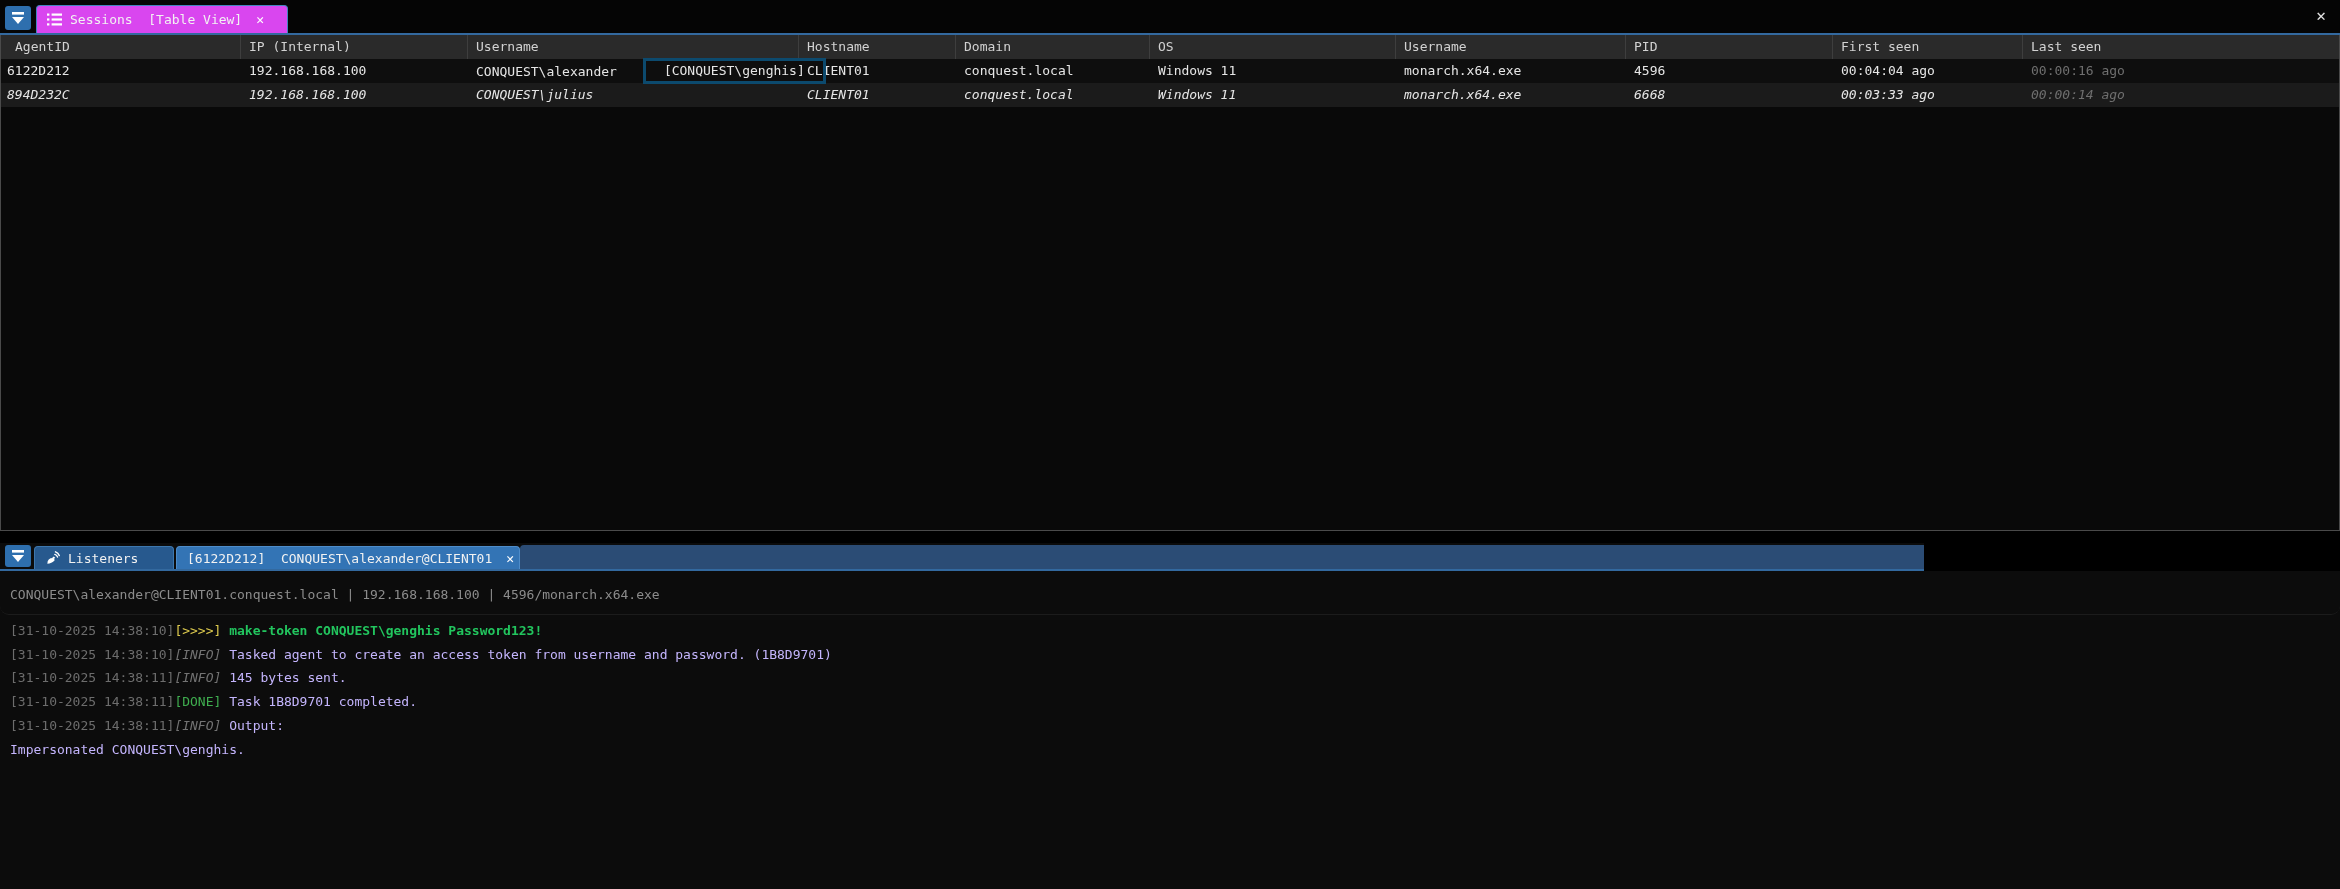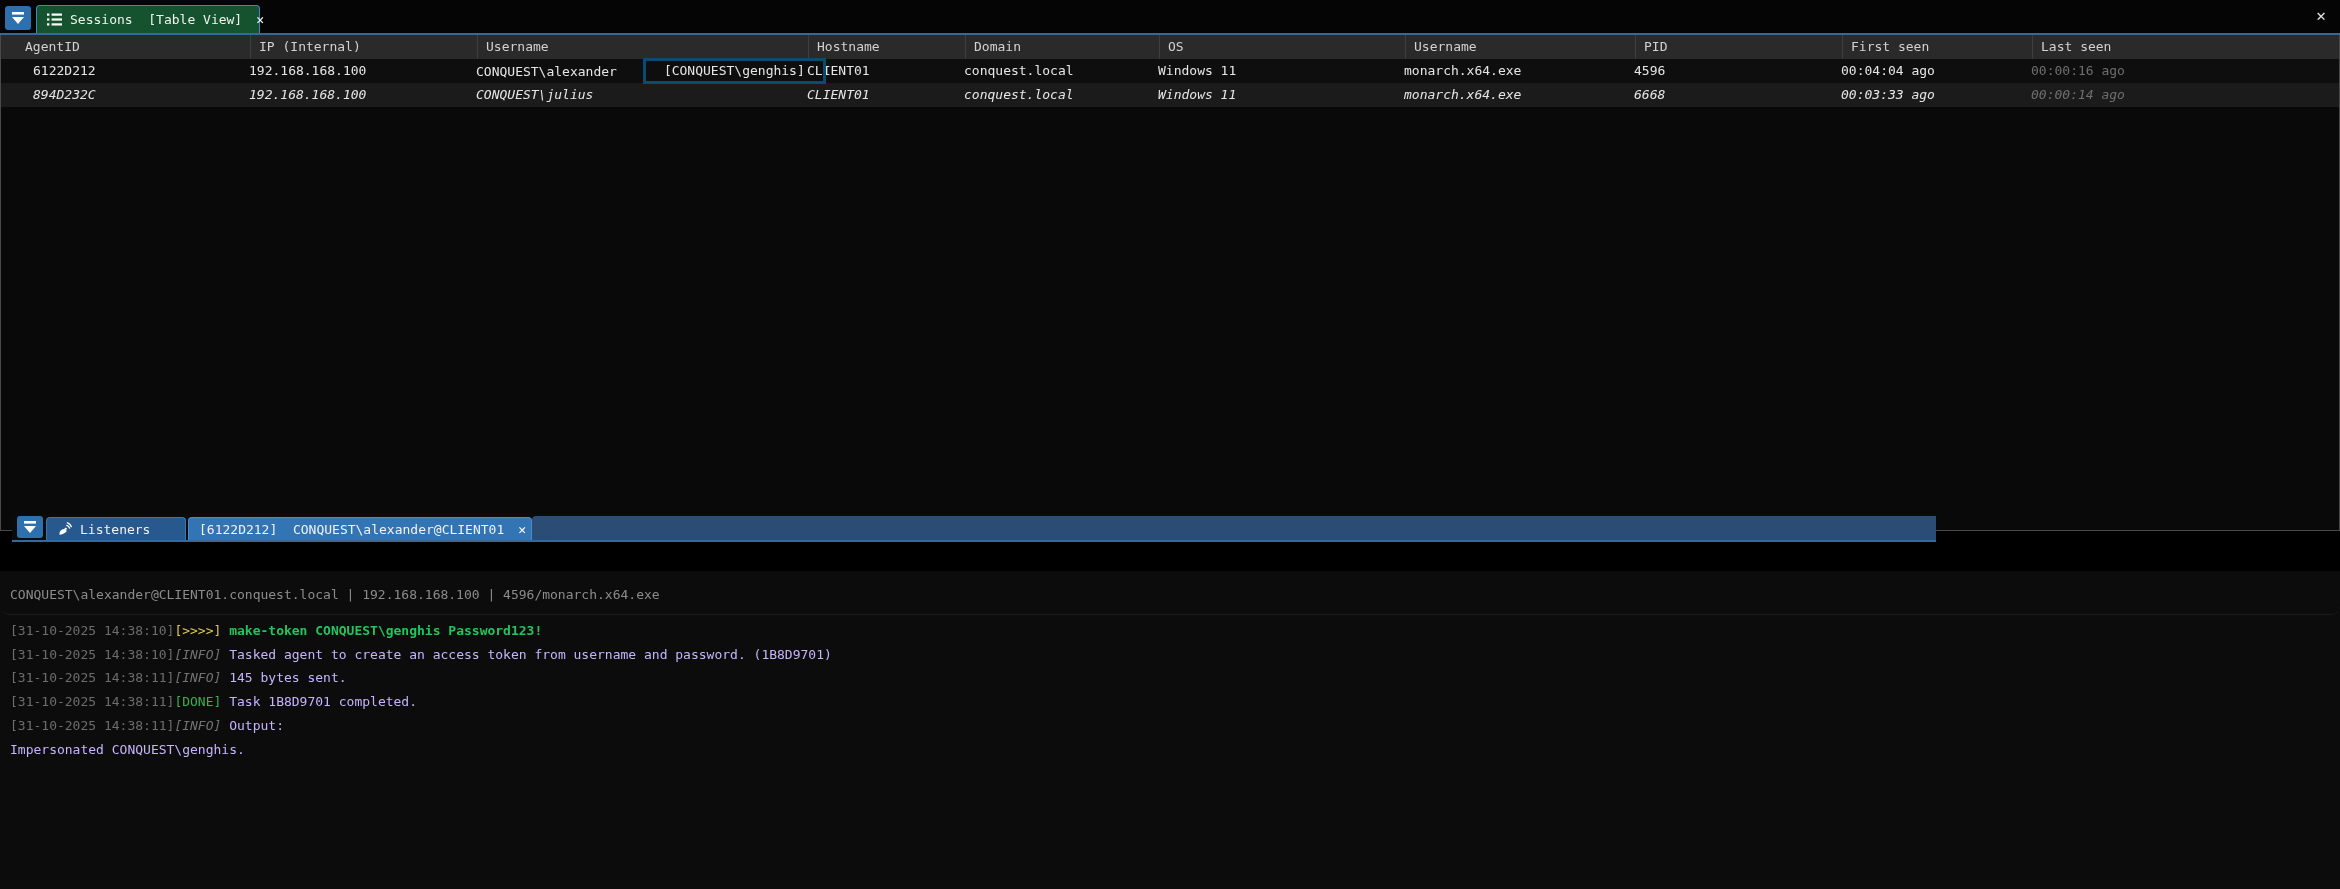--- a/index.html
+++ b/index.html
@@ -13,42 +13,42 @@
                 display:flex;align-items:center;justify-content:center;cursor:pointer;}
   .top-tabbar .collapse-btn{left:5px;top:6px;}
   .bottom-tabbar .collapse-btn{left:5px;top:2px;height:22px;}
   .collapse-glyph{width:14px;height:12px;display:block;}
 
   .tab{position:absolute;display:flex;align-items:center;gap:8px;border-radius:4px 4px 0 0;
        color:#f2f2f2;padding:0 10px;cursor:pointer;}
   .tab-label{white-space:pre;}
   .tab-close{font-size:13px;color:#fff;margin-left:6px;cursor:pointer;}
 
-  .tab-sessions{left:36px;top:5px;height:28px;width:224px;background:#14532d;border:1px solid #4484c0;border-bottom:none;box-sizing:border-box;gap:8px;}
+  .tab-sessions{left:36px;top:5px;height:28px;width:252px;background:#d946ef;border:1px solid #4484c0;border-bottom:none;box-sizing:border-box;gap:8px;}
   .window-close{position:absolute;right:14px;top:6px;font-size:16px;color:#e3e3e3;cursor:pointer;}
 
   
   .table-panel{position:absolute;left:0;top:35px;width:2340px;height:496px;background:#090909;
                border-left:1px solid #4a4a4a;border-right:1px solid #4a4a4a;border-bottom:1px solid #4a4a4a;box-sizing:border-box;}
   .thead,.tr{display:grid;grid-template-columns:240px 227px 331px 157px 194px 246px 230px 207px 190px 1fr;}
-  .thead{background:#2a2a2a;height:24px;line-height:24px;color:#d2d2d2;padding-left:10px;}
+  .thead{background:#2a2a2a;height:24px;line-height:24px;color:#d2d2d2;}
   .th{border-right:1px solid #3e3e3e;padding-left:8px;overflow:hidden;white-space:nowrap;}
   .th:first-child{padding-left:14px;}
   .th:last-child{border-right:none;}
   .tr{height:24px;line-height:24px;}
   .tr.odd{background:#0e0e0e;}
   .tr.even{background:#1b1b1b;font-style:italic;}
   .td{padding-left:8px;white-space:nowrap;overflow:visible;}
-  .td:first-child{padding-left:32px;}
+  .td:first-child{padding-left:6px;}
   .td-last-seen{color:#6f6f6f;}
   .impersonation-box{display:inline-block;margin-left:26px;border:3px solid #0c4a6e;
                      padding:0 18px;height:20px;line-height:20px;vertical-align:middle;position:relative;top:-1px;}
 
   
-  .bottom-tabbar{position:absolute;left:0;top:514px;width:1924px;height:28px;background:#0b0b0b;margin-left:12px;}
+  .bottom-tabbar{position:absolute;left:0;top:543px;width:1924px;height:28px;background:#0b0b0b;}
   .tab-listeners{left:34px;top:3px;height:23px;width:140px;background:#27598e;border:1px solid #3d77ae;border-bottom:none;box-sizing:border-box;}
   .tab-agent{left:176px;top:3px;height:23px;width:344px;background:#3374b5;border:1px solid #4e8cc9;border-bottom:none;box-sizing:border-box;}
   .tabbar-filler{position:absolute;left:520px;top:2px;right:0;bottom:2px;background:#2b4c75;border-radius:4px 0 0 0;}
 
   
   .console-panel{position:absolute;left:0;top:571px;width:2340px;height:318px;background:#0c0c0c;}
   .console-header{padding:16px 10px 12px 10px;color:#8c8c8c;border-bottom:1px solid #1c1c1c;white-space:pre;border-radius:9px;}
   .console-log{padding:4px 10px 0 10px;}
   .log-line{line-height:23.7px;white-space:pre;}
   .ts{color:#6d6d6d;}

